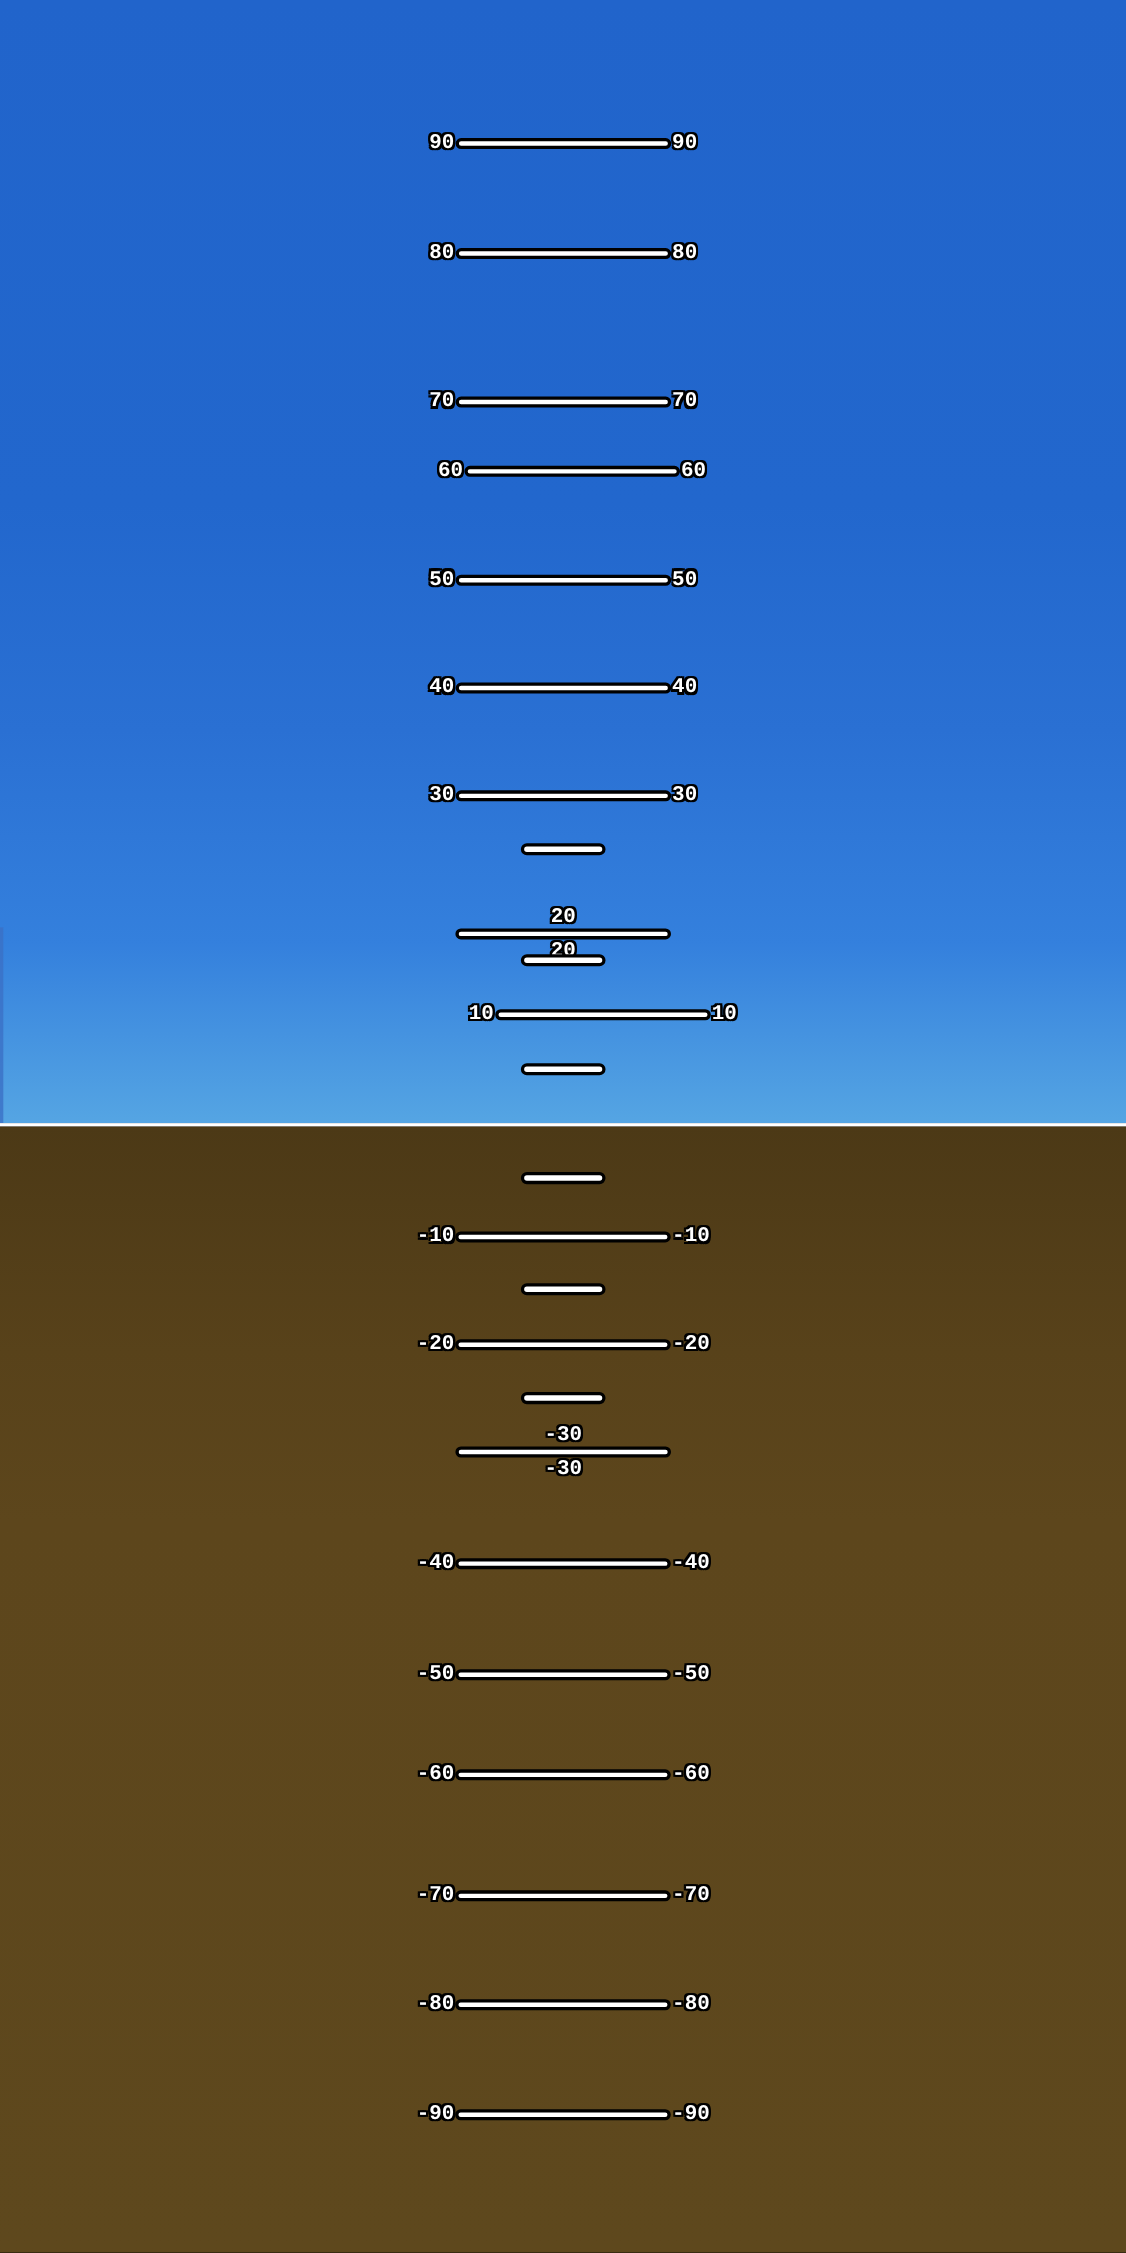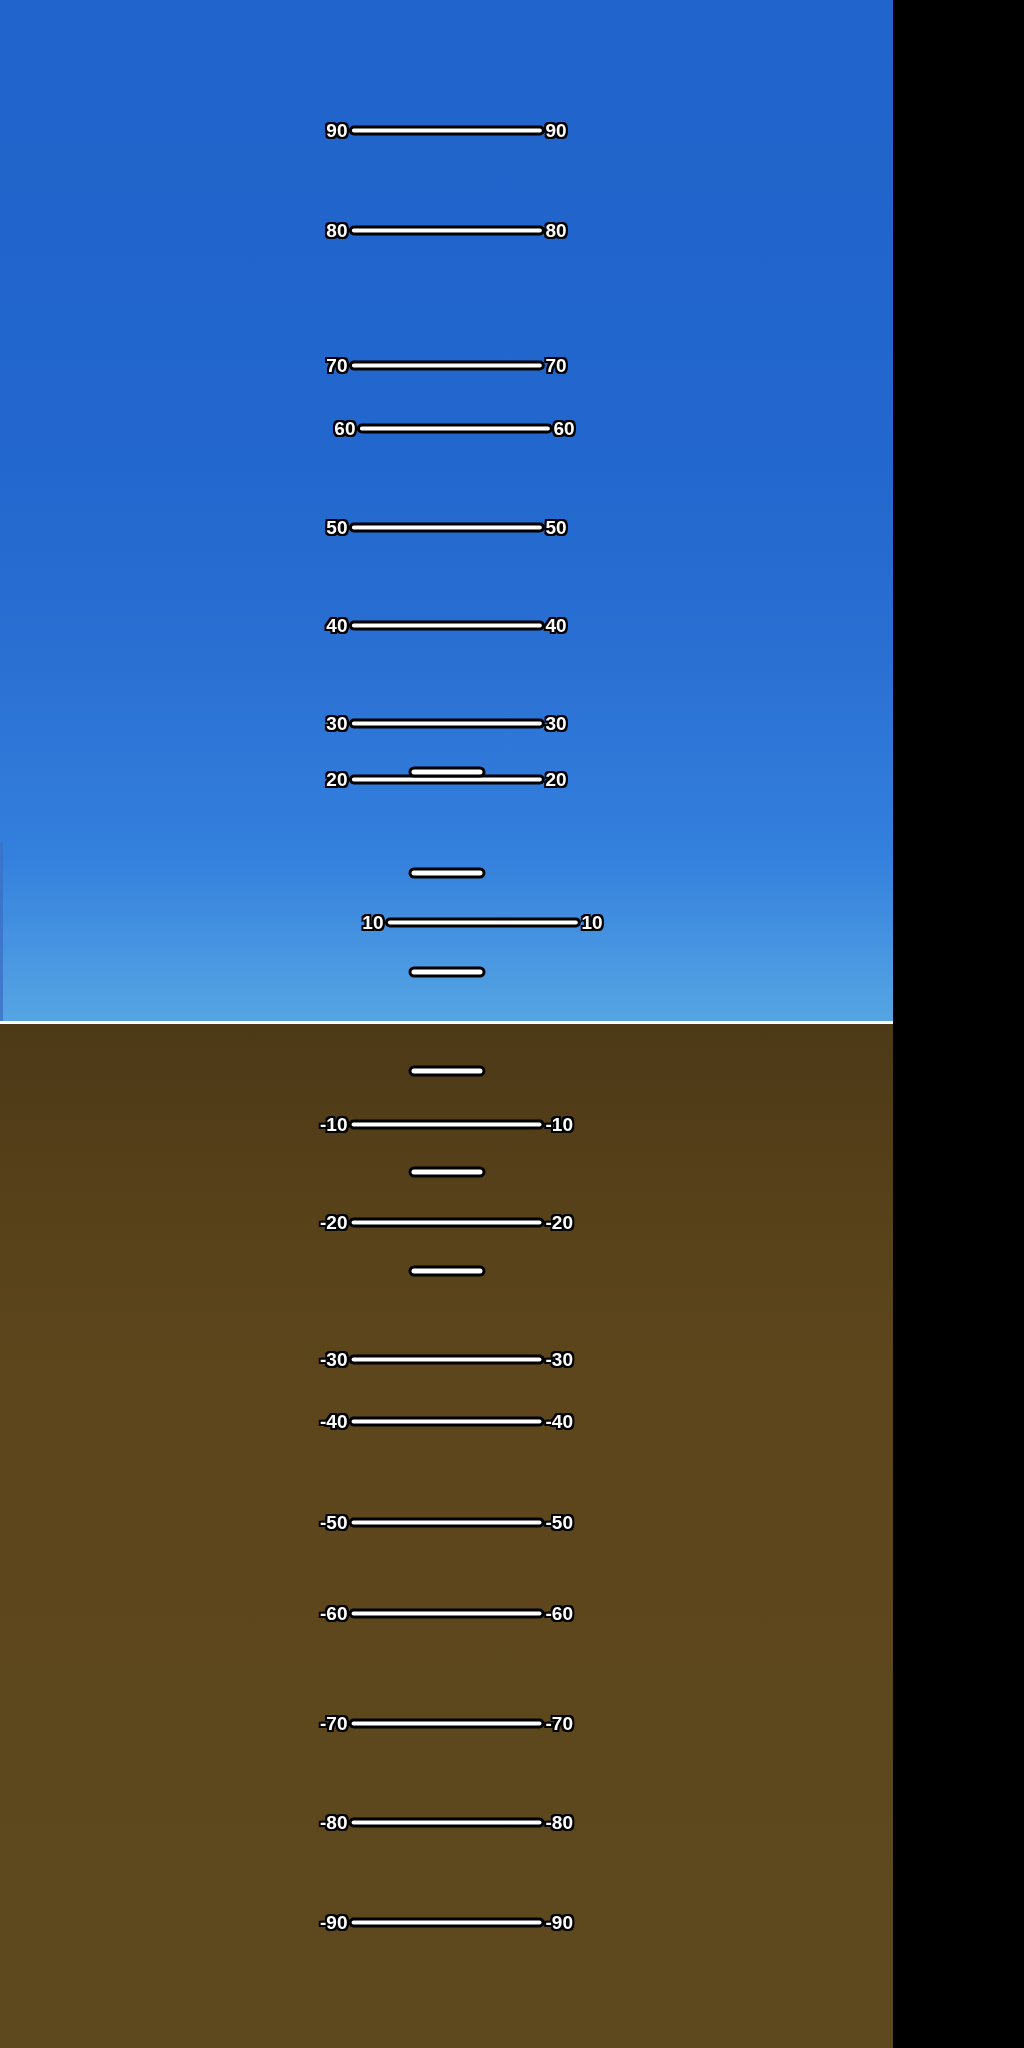--- a/index.html
+++ b/index.html
@@ -1,21 +1,21 @@
 <!DOCTYPE html>
 <html><head>
 <meta charset="utf-8">
 <style>
   html,body{margin:0;padding:0;background:#000;}
   .scene{
     position:relative;
-    width:893px;
+    width:1024px;
     height:2048px;
     overflow:hidden;
-    font-family:Liberation Sans, sans-serif;
+    font-family:Liberation Mono, monospace;
   }
   .sky{
     position:absolute;
     left:0; top:0;
     width:100%;
     height:1021px;
     background:linear-gradient(to bottom,
       #2164cb 0%,
       #2267cd 45%,
       #2a70d3 65%,
@@ -129,41 +129,41 @@
       <div class="pitch-row" style="top: 625px; text-align: right;">
         <span class="pitch-label">40</span>
         <div class="pitch-bar"></div>
         <span class="pitch-label">40</span>
       </div>
       <div class="pitch-row" style="top: 723px;">
         <span class="pitch-label">30</span>
         <div class="pitch-bar"></div>
         <span class="pitch-label">30</span>
       </div>
-      <div class="pitch-row" style="top: 779px;">
+      <div class="pitch-row" style="top: 849px; flex-direction: column;">
         <span class="pitch-label">20</span>
         <div class="pitch-bar"></div>
         <span class="pitch-label">20</span>
       </div>
       <div class="pitch-row" style="top: 922px; margin-left: 36px;">
         <span class="pitch-label">10</span>
         <div class="pitch-bar"></div>
         <span class="pitch-label">10</span>
       </div>
       <div class="pitch-row" style="top: 1124px;">
         <span class="pitch-label">-10</span>
         <div class="pitch-bar"></div>
         <span class="pitch-label">-10</span>
       </div>
       <div class="pitch-row" style="top: 1222px;">
         <span class="pitch-label">-20</span>
         <div class="pitch-bar"></div>
         <span class="pitch-label">-20</span>
       </div>
-      <div class="pitch-row" style="top: 1359px;">
+      <div class="pitch-row" style="top: 1320px; flex-direction: column;">
         <span class="pitch-label">-30</span>
         <div class="pitch-bar"></div>
         <span class="pitch-label">-30</span>
       </div>
       <div class="pitch-row" style="top: 1421px;">
         <span class="pitch-label">-40</span>
         <div class="pitch-bar"></div>
         <span class="pitch-label">-40</span>
       </div>
       <div class="pitch-row" style="top: 1522px;">

